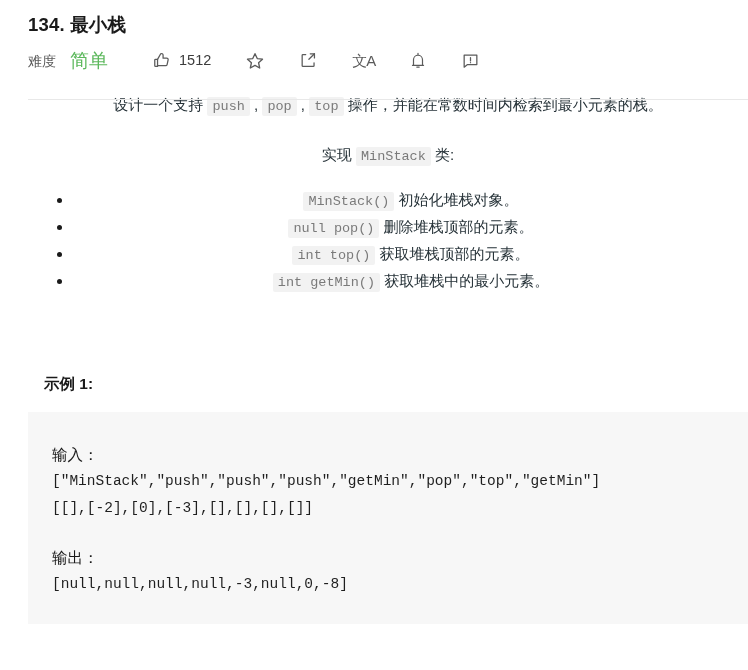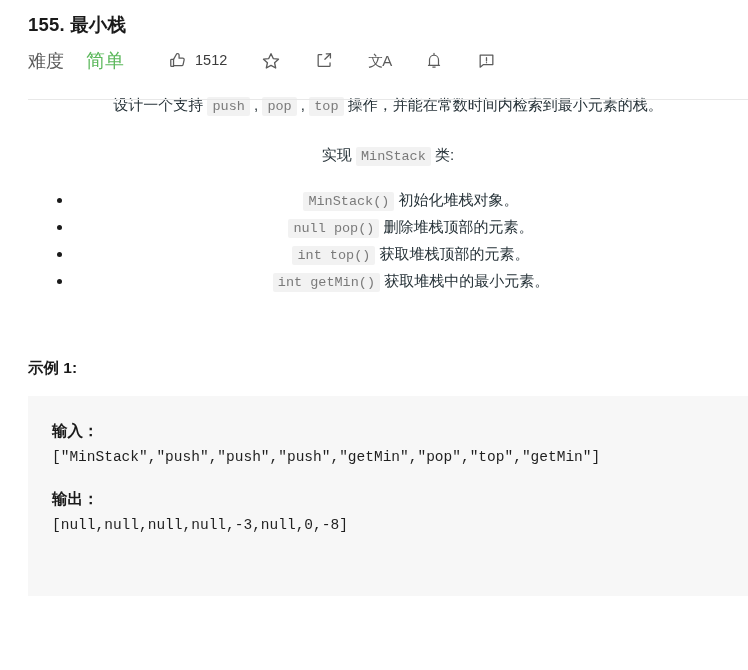--- a/index.html
+++ b/index.html
@@ -35,23 +35,23 @@
   }
 
   
   .meta-row {
     display: flex;
     align-items: center;
     padding: 9px 0 0 28px;
     height: 34px;
   }
   .meta-label {
-    font-size: 18px;
+    font-size: 14px;
     color: #5b5b5b;
-    margin-right: 22px;
+    margin-right: 14px;
     line-height: 1;
   }
   .difficulty {
     font-size: 19px;
     line-height: 1;
     margin-right: 44px;
     text-align: right;
   }
   .icon-btn {
     display: flex;
@@ -130,53 +130,54 @@
     height: 5px;
     border-radius: 50%;
     background: #1a1a1a;
   }
 
   
   .example-heading {
     font-size: 15.5px;
     font-weight: bold;
     color: #1a1a1a;
-    margin: 0;
+    margin: 16px;
     padding: 62px 0 0 28px;
   }
 
   
   .codeblock {
     margin: 17px 0 0 28px;
     background: #f7f7f7;
     padding: 21px 0 26px 24px;
     min-height: 200px;
   }
   .code-label {
     font-family: "Liberation Serif", "DejaVu Serif", serif;
     font-size: 15.5px;
-    font-weight: bold;
+    font-weight: normal;
     color: #1a1a1a;
     line-height: 27px;
+    margin-top: 8px;
   }
   .code-line {
     font-family: "Liberation Mono", "DejaVu Sans Mono", monospace;
     font-size: 14.5px;
     line-height: 27px;
     color: #1f1f1f;
     white-space: pre;
   }
   .code-gap { height: 14px; }
 </style>
 </head>
 <body>
 
 <div class="page">
 
-  <div class="title">155. 最小栈</div>
+  <div class="title">134. 最小栈</div>
 
   <div class="meta-row">
 
     <span class="meta-label">难度</span>
     <span class="difficulty" style="color:#5cb85c">简单</span>
 
     <span class="icon-btn spaced">
       <span>
         <svg width="19" height="19" viewBox="0 0 24 24" fill="none" stroke="#5b5b5b" stroke-width="1.6" stroke-linecap="round" stroke-linejoin="round">
           <path d="M7 10.5v9H4.5a1 1 0 0 1-1-1v-7a1 1 0 0 1 1-1H7z"></path>
@@ -246,18 +247,19 @@
       <li><code class="inline">int getMin()</code><span> 获取堆栈中的最小元素。</span></li>
     </ul>
 
   </div>
 
   <div class="example-heading">示例 1:</div>
 
   <div class="codeblock">
     <div class="code-label">输入：</div>
     <div class="code-line">["MinStack","push","push","push","getMin","pop","top","getMin"]</div>
+    <div class="code-line">[[],[-2],[0],[-3],[],[],[],[]]</div>
     <div class="code-gap"></div>
     <div class="code-label">输出：</div>
     <div class="code-line">[null,null,null,null,-3,null,0,-8]</div>
   </div>
 
 </div>
 
 </body></html>

